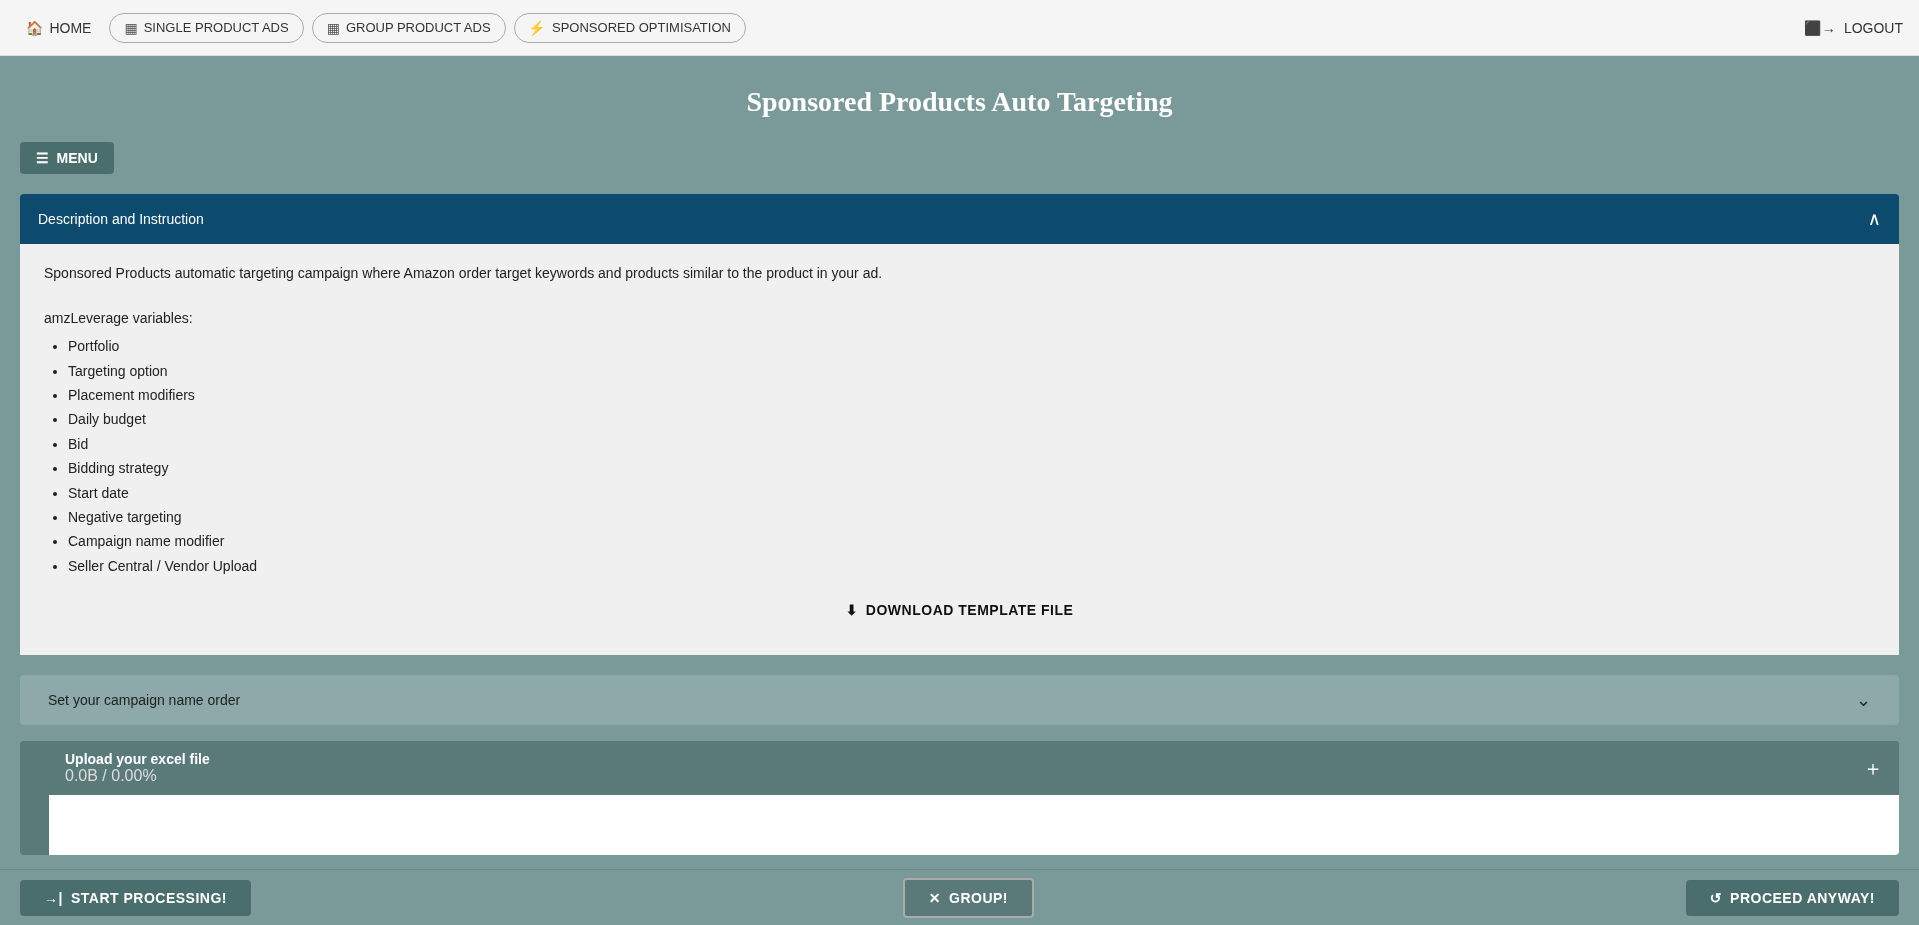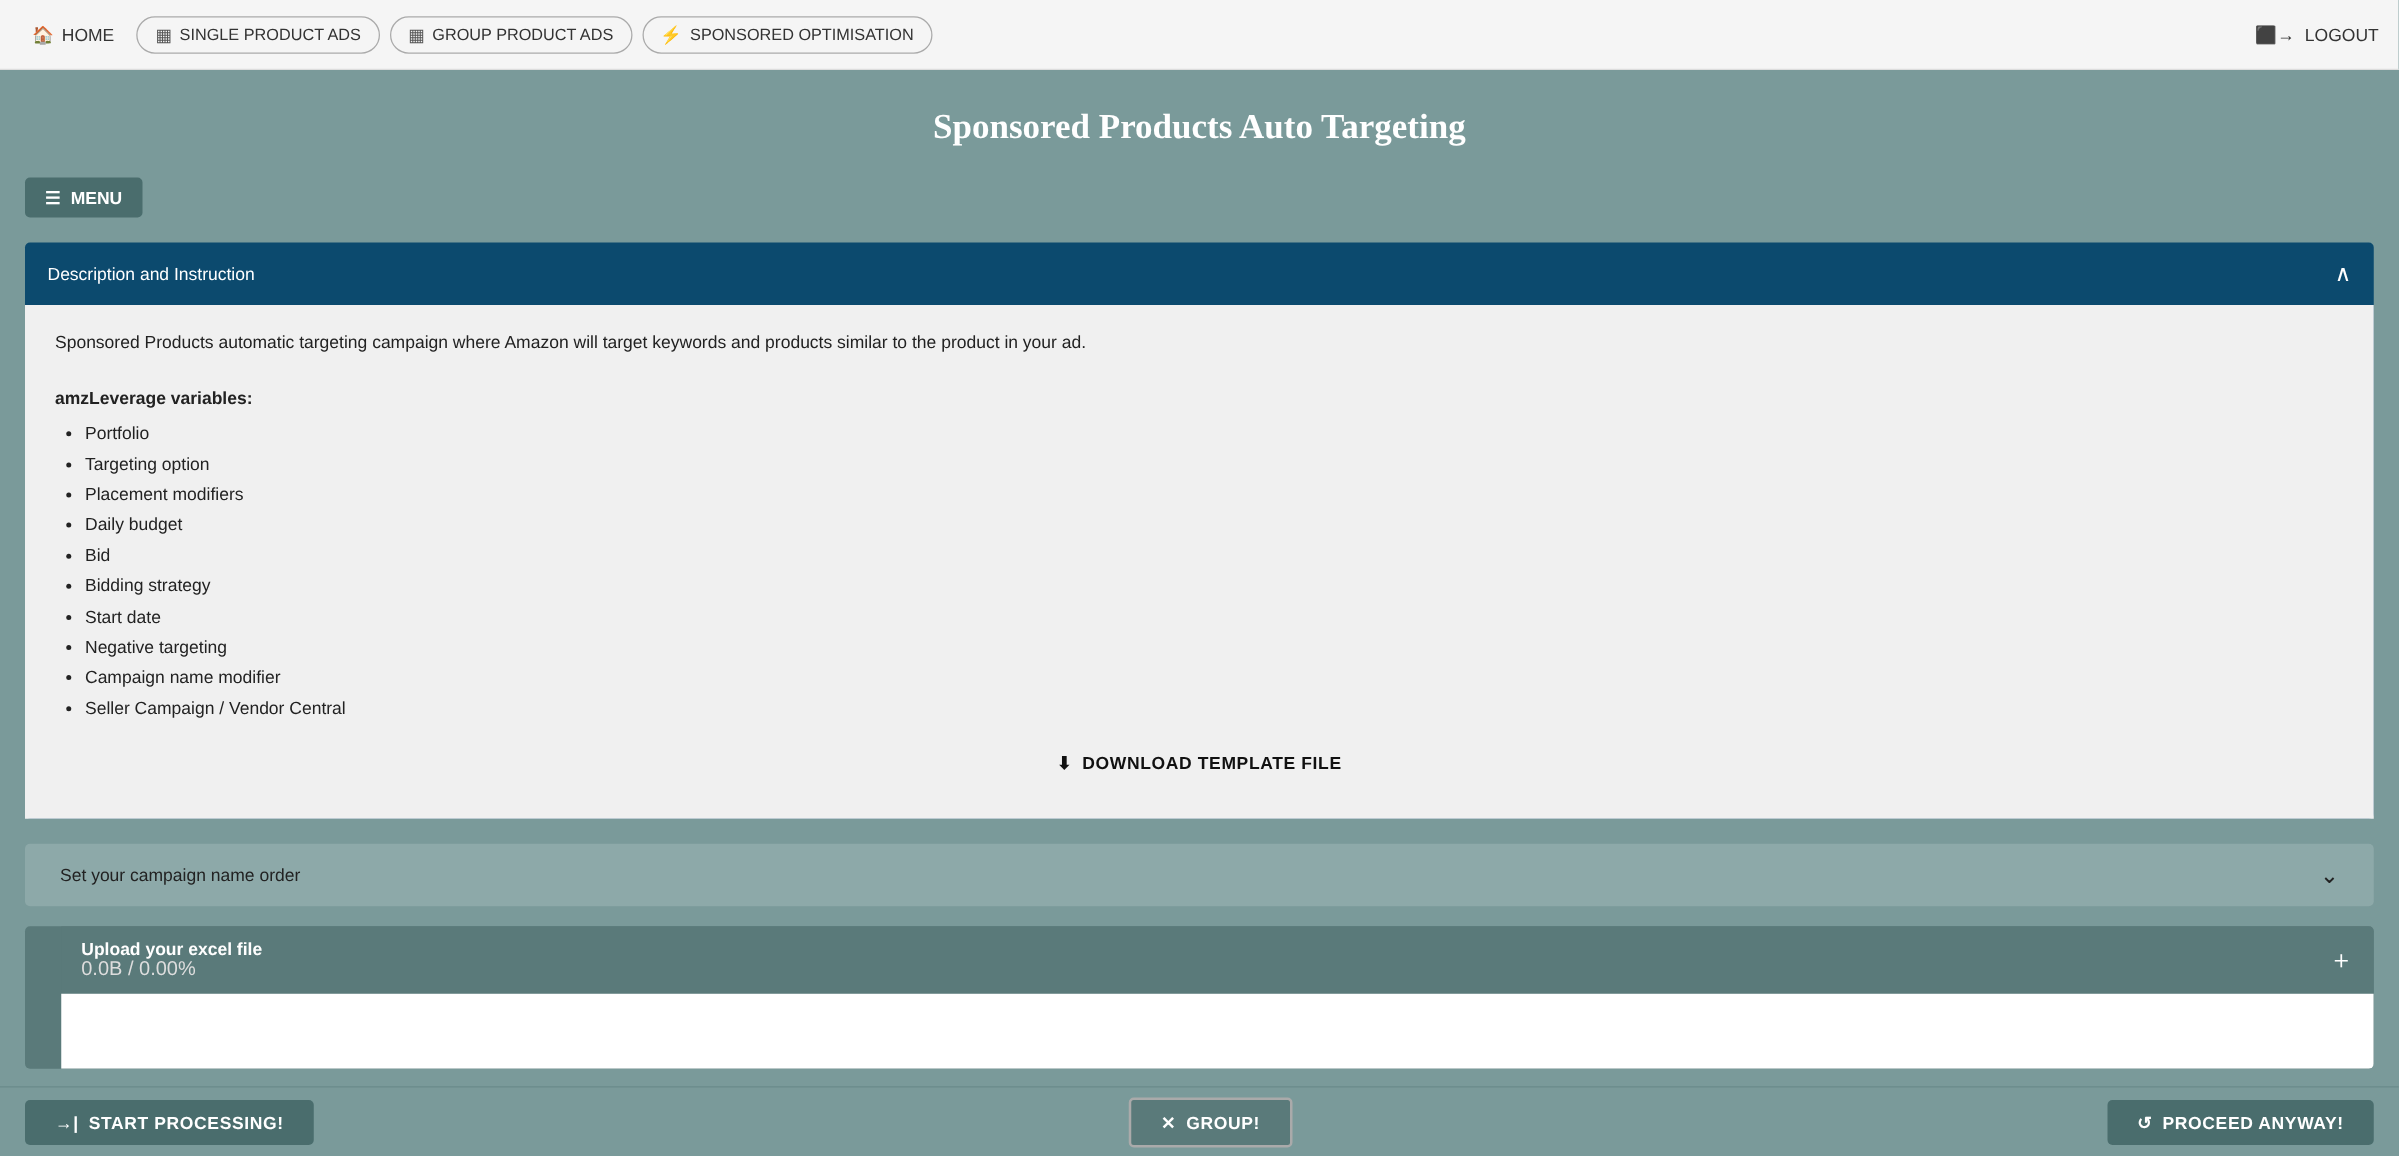--- a/index.html
+++ b/index.html
@@ -105,21 +105,21 @@
       font-size: 14px;
       cursor: pointer;
     }
     .description-body {
       background-color: #f0f0f0;
       padding: 18px 24px 24px 24px;
       font-size: 14px;
       color: #222;
       line-height: 1.6;
     }
-    .description-body .bold { font-weight: bold; }
+    .description-body .bold { font-weight: normal; }
     .description-body ul {
       margin-left: 24px;
       margin-top: 6px;
     }
     .description-body ul li { margin-bottom: 2px; }
 
     
     .download-section {
       text-align: center;
       padding: 20px 0 10px 0;
@@ -263,34 +263,34 @@
     <span>☰</span>
     <span>MENU</span>
   </button>
 
   <div class="description-panel">
     <div class="description-header">
       <span>Description and Instruction</span>
       <span class="chevron-up">∧</span>
     </div>
     <div class="description-body">
-      <p>Sponsored Products automatic targeting campaign where Amazon will target keywords and products similar to the product in your ad.</p>
+      <p>Sponsored Products automatic targeting campaign where Amazon order target keywords and products similar to the product in your ad.</p>
       <br>
       <p class="bold">amzLeverage variables:</p>
       <ul>
         <li>Portfolio</li>
         <li>Targeting option</li>
         <li>Placement modifiers</li>
         <li>Daily budget</li>
         <li>Bid</li>
         <li>Bidding strategy</li>
         <li>Start date</li>
         <li>Negative targeting</li>
         <li>Campaign name modifier</li>
-        <li>Seller Campaign / Vendor Central</li>
+        <li>Seller Central / Vendor Upload</li>
       </ul>
       <div class="download-section">
         <button class="download-btn">
           <span>⬇</span>
           <span>DOWNLOAD TEMPLATE FILE</span>
         </button>
       </div>
     </div>
   </div>
 

